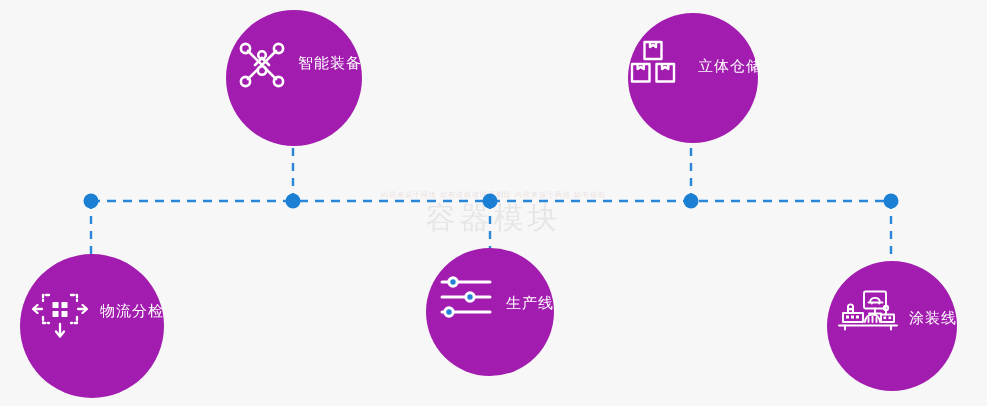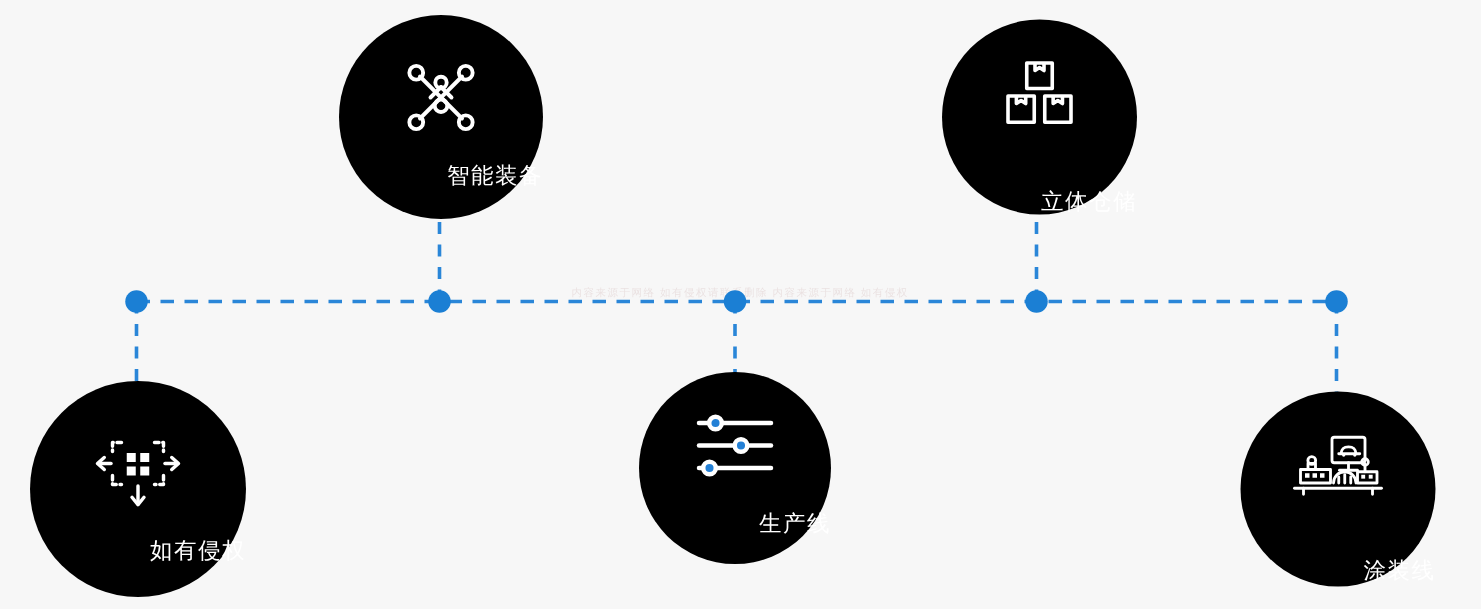--- a/index.html
+++ b/index.html
@@ -59,25 +59,25 @@
     width: 15px;
     height: 15px;
     border-radius: 50%;
     background: #1b7fd4;
     transform: translate(-50%, -50%);
   }
   
   .node-circle {
     position: absolute;
     border-radius: 50%;
-    background: #000000;
+    background: #a21caf;
     transform: translate(-50%, -50%);
     display: flex;
-    flex-direction: column;
-    align-items: flex-end;
+    flex-direction: row;
+    align-items: flex-start;
     justify-content: flex-start;
     box-sizing: border-box;
   }
   .node-circle .icon-wrap {
     display: flex;
     align-items: center;
     justify-content: center;
     width: 100%;
   }
   .node-circle .label {
@@ -95,40 +95,41 @@
   #circle-liticangchu     { left: 693px; top: 78px;  width: 130px; height: 130px; padding-top: 26px; gap: 20px; }
   #circle-liticangchu .label { margin-top: 18px; }
 
   #circle-wuliufenjian    { left: 92px;  top: 326px; width: 144px; height: 144px; padding-top: 32px; }
   #circle-wuliufenjian .label { margin-top: 16px; }
 
   #circle-shengchanxian   { left: 490px; top: 312px; width: 128px; height: 128px; padding-top: 26px; }
   #circle-shengchanxian .label { margin-top: 20px; }
 
   #circle-tuzhuangxian    { left: 892px; top: 326px; width: 130px; height: 130px; padding-top: 28px; }
-  #circle-tuzhuangxian .label { margin-top: 36px; }
+  #circle-tuzhuangxian .label { margin-top: 20px; }
 </style>
 </head>
 <body>
 
 <div id="stage">
 
   <svg id="connectors" viewBox="0 0 987 406" width="987" height="406">
 
     <line x1="91" y1="201" x2="891" y2="201" stroke="#2a86d8" stroke-width="2.4" stroke-dasharray="9 7"></line>
 
     <line x1="293" y1="201" x2="293" y2="146" stroke="#2a86d8" stroke-width="2.4" stroke-dasharray="8 7"></line>
     <line x1="691" y1="201" x2="691" y2="143" stroke="#2a86d8" stroke-width="2.4" stroke-dasharray="8 7"></line>
 
     <line x1="91" y1="201" x2="91" y2="256" stroke="#2a86d8" stroke-width="2.4" stroke-dasharray="8 7"></line>
     <line x1="490" y1="201" x2="490" y2="263" stroke="#2a86d8" stroke-width="2.4" stroke-dasharray="8 7"></line>
     <line x1="891" y1="201" x2="891" y2="262" stroke="#2a86d8" stroke-width="2.4" stroke-dasharray="8 7"></line>
   </svg>
 
   <div class="watermark-sub">内容来源于网络 如有侵权请联系删除 内容来源于网络 如有侵权</div>
+  <div class="watermark">容器模块</div>
 
   <div class="node" style="left:91px;  top:201px;"></div>
   <div class="node" style="left:293px; top:201px;"></div>
   <div class="node" style="left:490px; top:201px;"></div>
   <div class="node" style="left:691px; top:201px;"></div>
   <div class="node" style="left:891px; top:201px;"></div>
 
   <div class="node-circle" id="circle-zhinengzhuangbei">
     <div class="icon-wrap">
       <svg width="54" height="54" viewBox="0 0 54 54" fill="none" stroke="#ffffff" stroke-width="2.6" stroke-linecap="round">
@@ -181,21 +182,21 @@
 
         <path d="M30 38 v12"></path>
         <path d="M26 45.5 l4 5 l4 -5"></path>
 
         <rect x="22.5" y="16" width="6" height="6" fill="#ffffff" stroke="none"></rect>
         <rect x="31.5" y="16" width="6" height="6" fill="#ffffff" stroke="none"></rect>
         <rect x="22.5" y="25" width="6" height="6" fill="#ffffff" stroke="none"></rect>
         <rect x="31.5" y="25" width="6" height="6" fill="#ffffff" stroke="none"></rect>
       </svg>
     </div>
-    <div class="label">如有侵权</div>
+    <div class="label">物流分检</div>
   </div>
 
   <div class="node-circle" id="circle-shengchanxian">
     <div class="icon-wrap">
       <svg width="56" height="46" viewBox="0 0 56 46" fill="none" stroke="#ffffff" stroke-width="3" stroke-linecap="round">
         <line x1="4" y1="8" x2="52" y2="8"></line>
         <line x1="4" y1="23" x2="52" y2="23"></line>
         <line x1="4" y1="38" x2="52" y2="38"></line>
         <circle cx="15" cy="8" r="4.2" fill="#2380d6"></circle>
         <circle cx="32" cy="23" r="4.2" fill="#2380d6"></circle>

